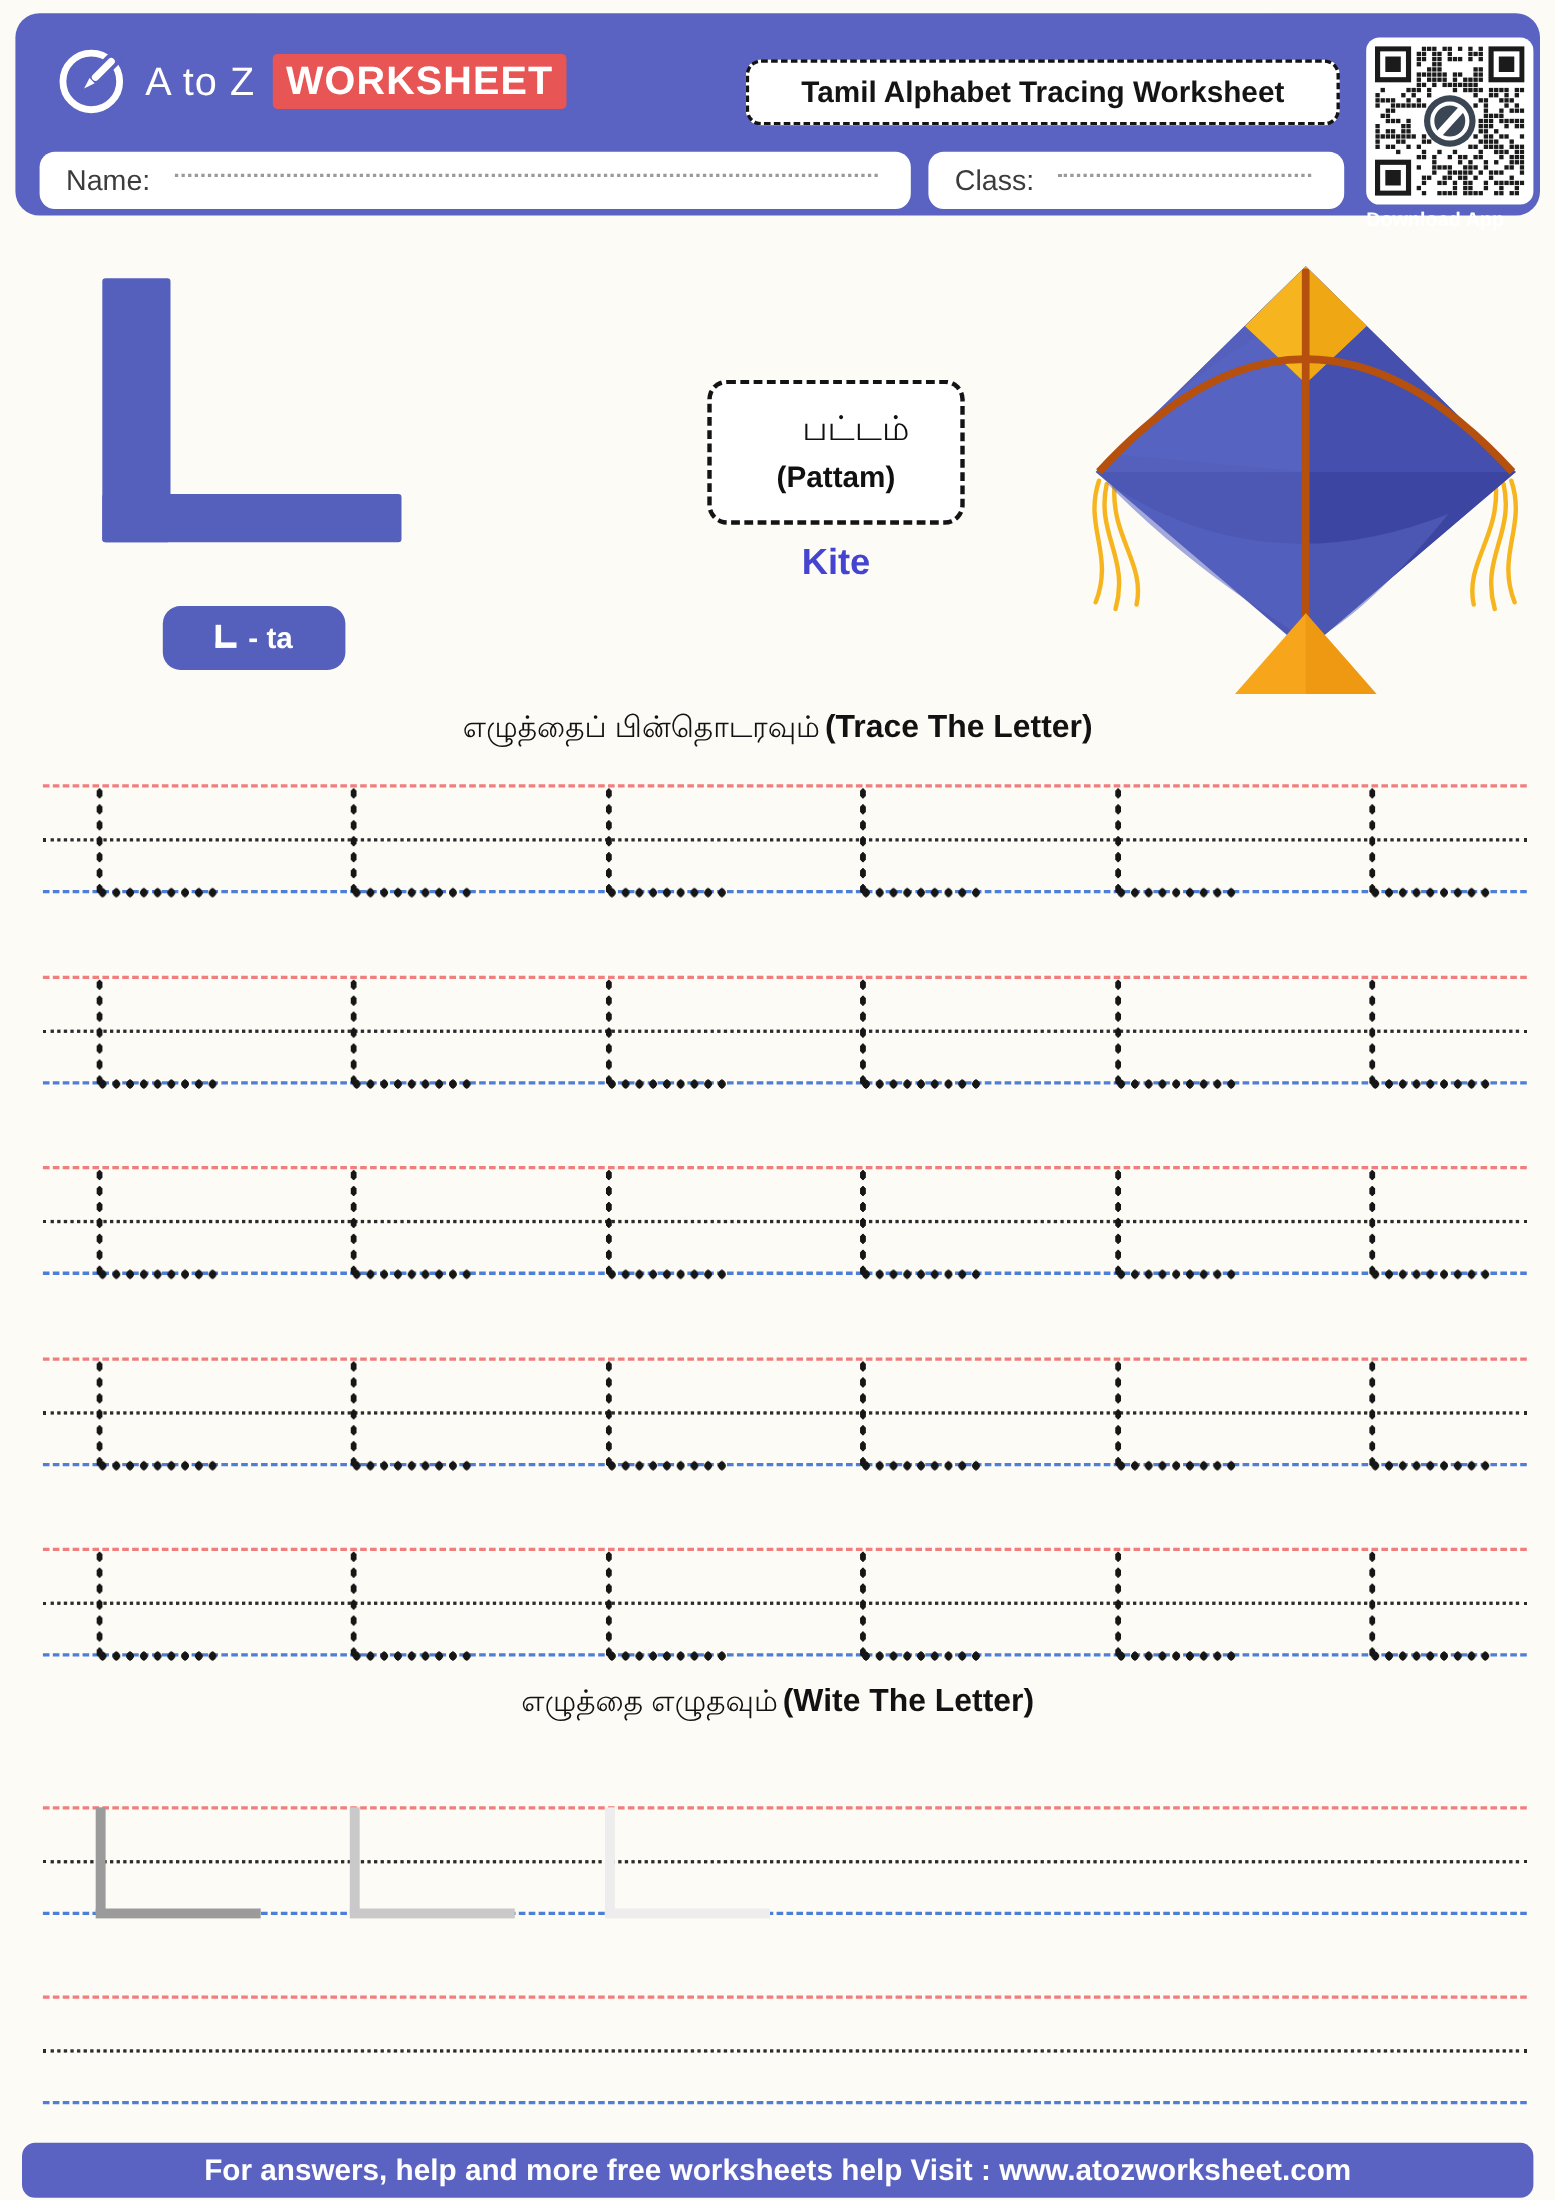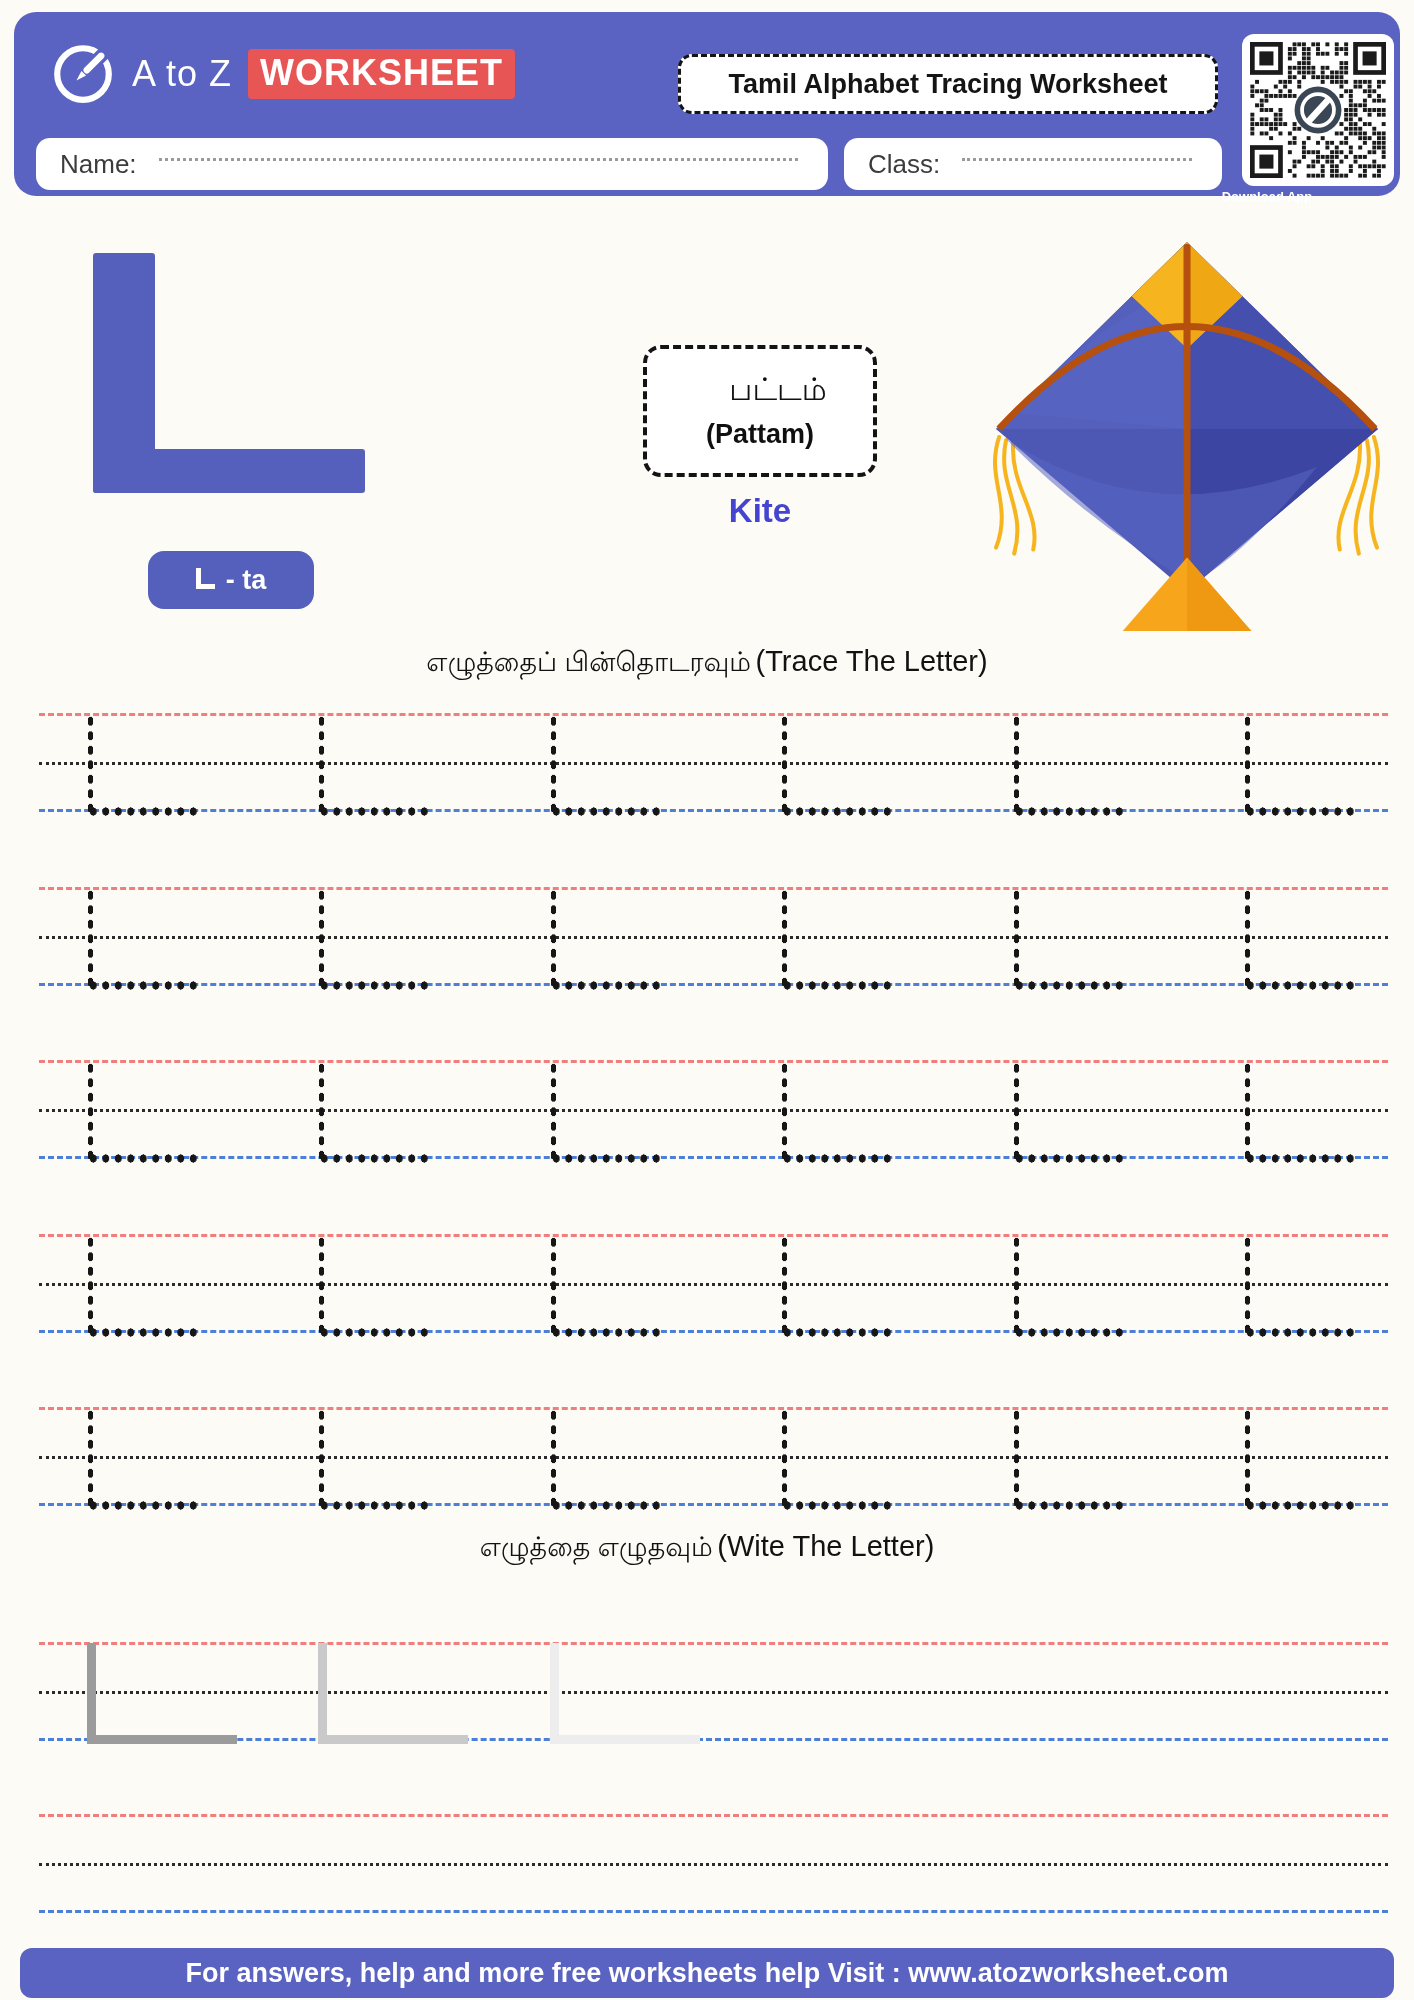--- a/index.html
+++ b/index.html
@@ -18,39 +18,39 @@
   .logo-row{position:absolute;left:36px;top:26px;height:72px;display:flex;align-items:center;gap:16px;}
   .brand-a2z{color:#fff;font-size:36px;font-weight:normal;letter-spacing:1px;}
   .brand-ws{background:var(--accent-red);color:#fff;font-size:36px;font-weight:bold;letter-spacing:1px;padding:3px 12px 5px;border-radius:4px;}
   .title-box{position:absolute;left:664px;top:42px;width:540px;height:60px;background:#fff;border:3px dashed #141414;border-radius:14px;display:flex;align-items:center;justify-content:center;font-size:27px;font-weight:bold;color:#141414;}
   .field-box{position:absolute;top:126px;height:52px;background:#fff;border-radius:14px;display:flex;align-items:center;padding:16px 24px;}
   .field-box .lbl{font-size:26px;color:#3c3c3c;}
   .field-box .dotline{flex:1;margin:0 6px 0 22px;height:1px;border-bottom:3px dotted #9a9a9a;align-self:flex-end;margin-bottom:13px;}
   .name-box{left:22px;width:792px;}
   .class-box{left:830px;width:378px;}
   .qr-box{position:absolute;left:1228px;top:22px;width:152px;height:152px;background:#fff;border-radius:12px;padding:8px;}
-  .qr-caption{position:absolute;left:1177px;top:177px;width:152px;text-align:center;color:#fff;font-size:13px;font-weight:bold;}
+  .qr-caption{position:absolute;left:1228px;top:177px;width:152px;text-align:left;color:#fff;font-size:18px;font-weight:bold;}
 
   
   .big-letter{position:absolute;left:93px;top:253px;width:272px;height:240px;}
   .big-letter .stem{position:absolute;left:0;top:0;width:62px;height:240px;background:var(--letter-purple);border-radius:3px;}
   .big-letter .base{position:absolute;left:0;bottom:0;width:272px;height:44px;background:var(--letter-purple);border-radius:3px;}
   .badge{position:absolute;left:148px;top:551px;width:166px;height:58px;background:var(--badge-purple);border-radius:16px;display:flex;align-items:center;justify-content:center;gap:11px;}
   .mini-l{width:19px;height:21px;border-left:5px solid #fff;border-bottom:5px solid #fff;margin-bottom:4px;}
   .badge .txt{color:#fff;font-size:27px;font-weight:bold;}
   .word-box{position:absolute;left:643px;top:345px;width:234px;height:132px;background:#fff;border:4px dashed #141414;border-radius:18px;display:flex;flex-direction:column;align-items:center;justify-content:center;gap:7px;}
   .word-tamil{font-size:31px;color:#101010;margin-left:36px;}
   .word-translit{font-size:27px;font-weight:600;color:#101010;}
   .word-english{position:absolute;left:643px;top:492px;width:234px;text-align:center;font-size:33px;font-weight:bold;color:var(--kite-word-blue);}
   .kite-wrap{position:absolute;left:983px;top:230px;width:407px;height:407px;}
 
   
   .sec-heading{position:absolute;left:0;width:100%;text-align:center;color:#121212;}
   .sec-heading .tamil{font-size:27px;font-weight:500;}
-  .sec-heading .english{font-size:29px;font-weight:normal;}
+  .sec-heading .english{font-size:29px;font-weight:bold;}
   .trace-heading{top:645px;}
   .write-heading{top:1530px;}
 
   
   .rows-wrap{position:absolute;left:39px;width:1349px;}
   .trace-wrap{top:713px;height:795px;}
   .write-wrap{top:1642px;height:272px;}
   .t-row{position:absolute;left:0;width:1349px;height:99px;}
   .gline{position:absolute;left:0;right:0;height:0;}
   .gline.red{top:0;border-top:3px dashed var(--line-red);}

